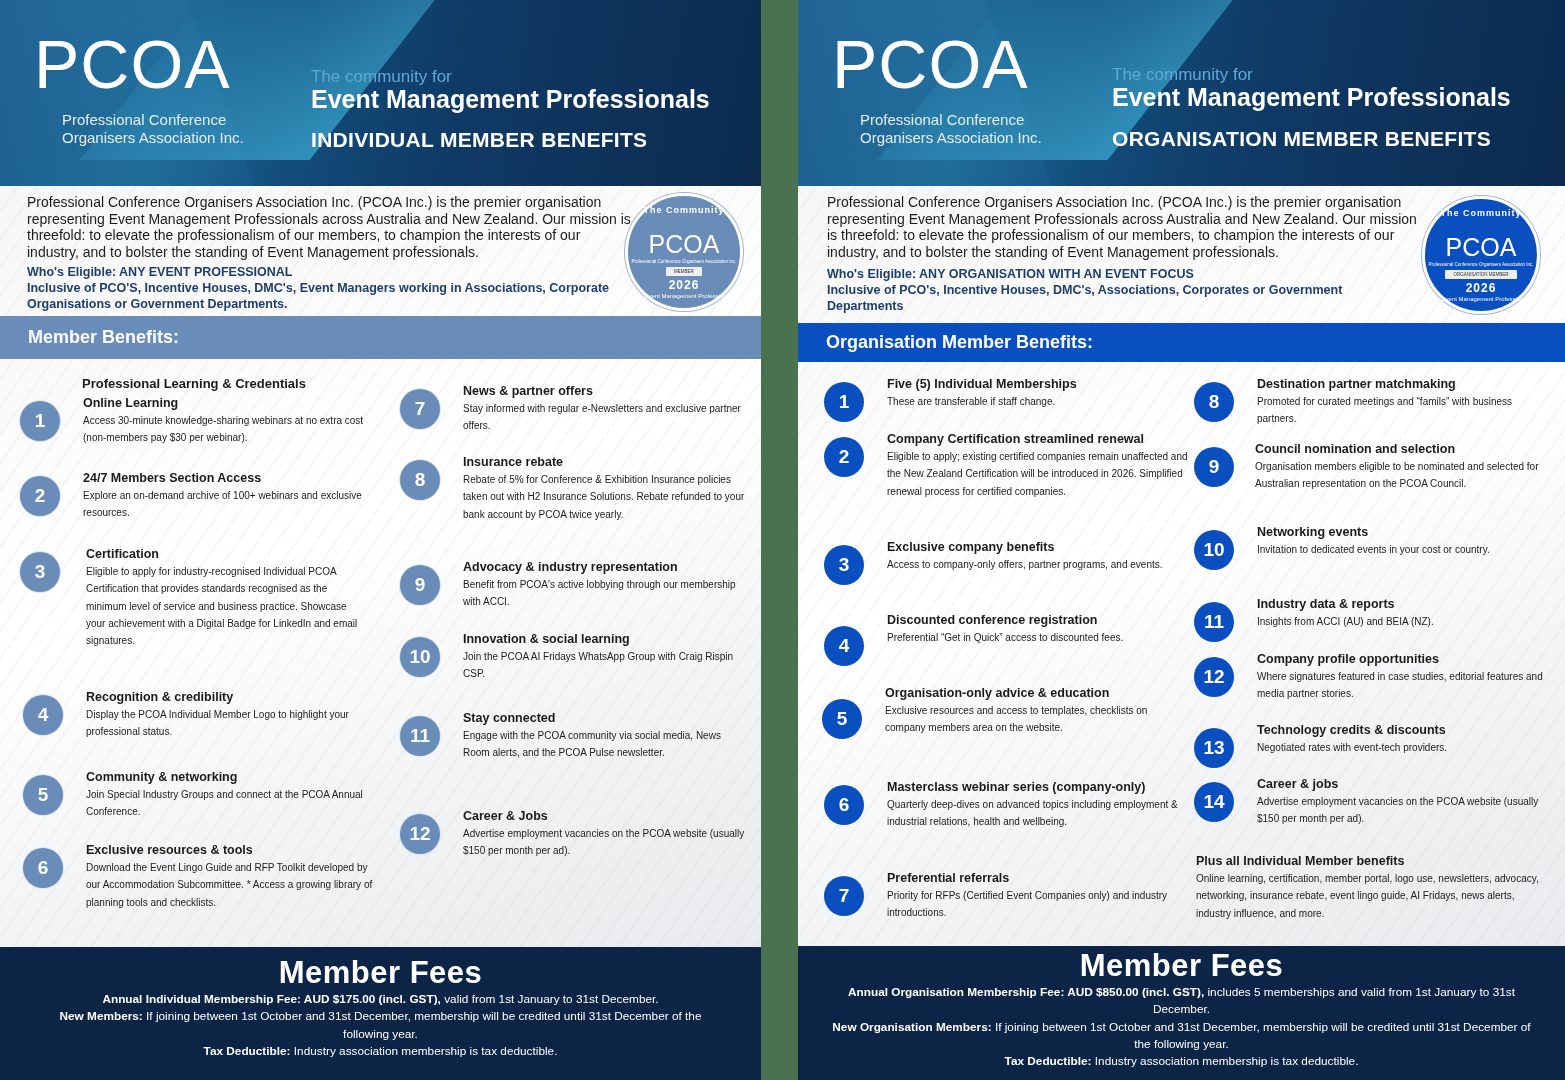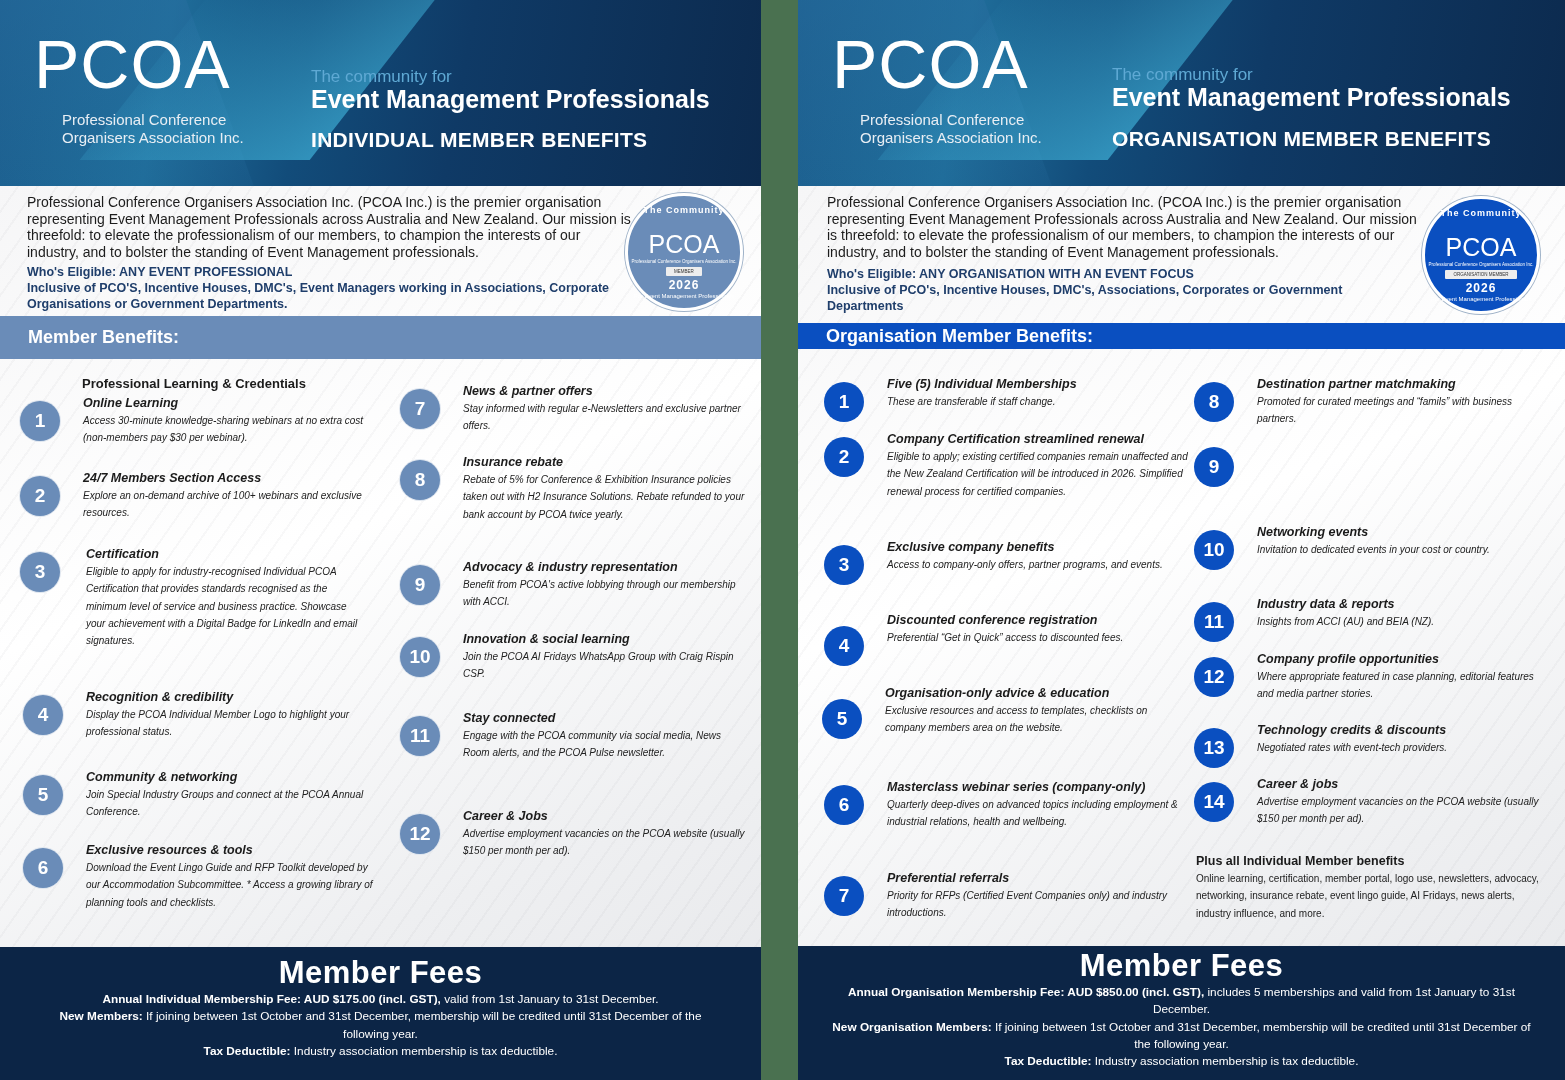--- a/index.html
+++ b/index.html
@@ -35,28 +35,28 @@
     display: flex; flex-direction: column; align-items: center; justify-content: center; color: #fff; }
   .seal .s-top { font-size: 9px; font-weight: 700; letter-spacing: 1px; margin-bottom: 17px; }
   .seal .s-pcoa { font-size: 25px; line-height: 1; }
   .seal .s-org { font-size: 4.5px; text-align: center; line-height: 5px; margin-top: 2px; }
   .seal .s-pill { background: #eee; color: #333; font-size: 4.5px; padding: 2px 8px; margin-top: 3px; border-radius: 1px; }
   .seal .s-year { font-size: 12px; font-weight: 700; margin-top: 2px; letter-spacing: 1px; }
   .seal .s-bot { font-size: 6px; margin-top: 1px; }
 
   .band { position: absolute; left: 0; right: 0; height: 43px; color: #fff; font-size: 18px; font-weight: 700; padding-left: 28px; display: flex; align-items: center; }
   .band-ind { top: 316px; background: #6a8cb8; }
-  .band-org { top: 323px; background: #0a4fc0; height: 26px; }
+  .band-org { top: 323px; background: #0a4fc0; height: 39px; }
 
   .benefit { position: absolute; display: flex; align-items: flex-start; }
   .num { flex: 0 0 auto; width: 40px; height: 40px; border-radius: 50%; color: #fff; font-weight: 700; font-size: 19px;
     display: flex; align-items: center; justify-content: center; margin-top: 6px; }
   .num.ind { background: #6a8cb8; box-shadow: 0 0 0 1px #dfe6ef; }
   .num.org { background: #0a4fc0; }
-  .btxt { margin-left: 23px; font-style: italic; }
+  .btxt { margin-left: 23px; }
   .btitle { font-size: 12.5px; font-weight: 700; color: #1b1b1b; line-height: 17px; }
   .bdesc { font-size: 10px; color: #222; line-height: 17.3px; }
   .subhead { position: absolute; left: 82px; top: 376px; font-size: 13px; font-weight: 700; color: #1b1b1b; }
   .plus { position: absolute; left: 1196px; top: 853px; width: 350px; }
 
   .fees { position: absolute; left: 0; right: 0; bottom: 0; background: #0c2546; color: #fff; text-align: center; }
   .fees-ind { top: 947px; }
   .fees-org { top: 946px; }
   .fees h2 { font-size: 31px; font-weight: 700; letter-spacing: 0.5px; margin-top: 8px; line-height: 36px; }
   .fees p { font-size: 11.8px; line-height: 17.3px; }
@@ -274,40 +274,44 @@
 
   <div class="benefit" style="left:396px; top:376px; width:355px;">
     <div class="num org">8</div>
     <div class="btxt">
         <div class="btitle">Destination partner matchmaking</div>
         <div class="bdesc" style="width:260px">Promoted for curated meetings and “famils” with business partners.</div>
       </div>
   </div>
   <div class="benefit" style="left:396px; top:441px; width:355px;">
     <div class="num org">9</div>
+    <div class="btxt" style="margin-left:21px">
+        <div class="btitle">Council nomination and selection</div>
+        <div class="bdesc">Organisation members eligible to be nominated and selected for Australian representation on the PCOA Council.</div>
+      </div>
   </div>
   <div class="benefit" style="left:396px; top:524px; width:355px;">
     <div class="num org">10</div>
     <div class="btxt">
         <div class="btitle">Networking events</div>
         <div class="bdesc">Invitation to dedicated events in your cost or country.</div>
       </div>
   </div>
   <div class="benefit" style="left:396px; top:596px; width:355px;">
     <div class="num org">11</div>
     <div class="btxt">
         <div class="btitle">Industry data &amp; reports</div>
         <div class="bdesc">Insights from ACCI (AU) and BEIA (NZ).</div>
       </div>
   </div>
   <div class="benefit" style="left:396px; top:651px; width:355px;">
     <div class="num org">12</div>
     <div class="btxt">
         <div class="btitle">Company profile opportunities</div>
-        <div class="bdesc">Where appropriate featured in case planning, editorial features and media partner stories.</div>
+        <div class="bdesc">Where signatures featured in case studies, editorial features and media partner stories.</div>
       </div>
   </div>
   <div class="benefit" style="left:396px; top:722px; width:355px;">
     <div class="num org">13</div>
     <div class="btxt">
         <div class="btitle">Technology credits &amp; discounts</div>
         <div class="bdesc">Negotiated rates with event-tech providers.</div>
       </div>
   </div>
   <div class="benefit" style="left:396px; top:776px; width:355px;">

